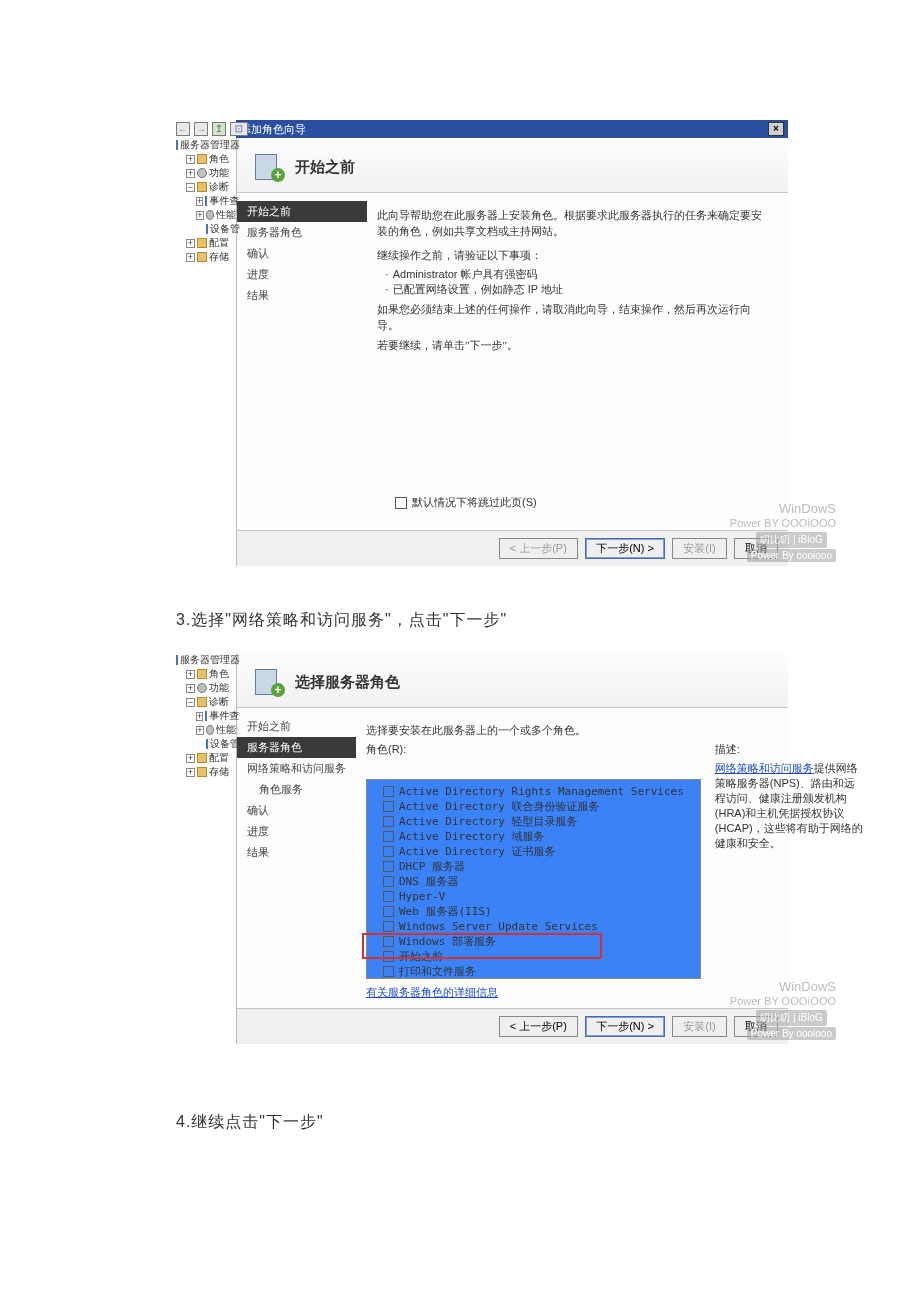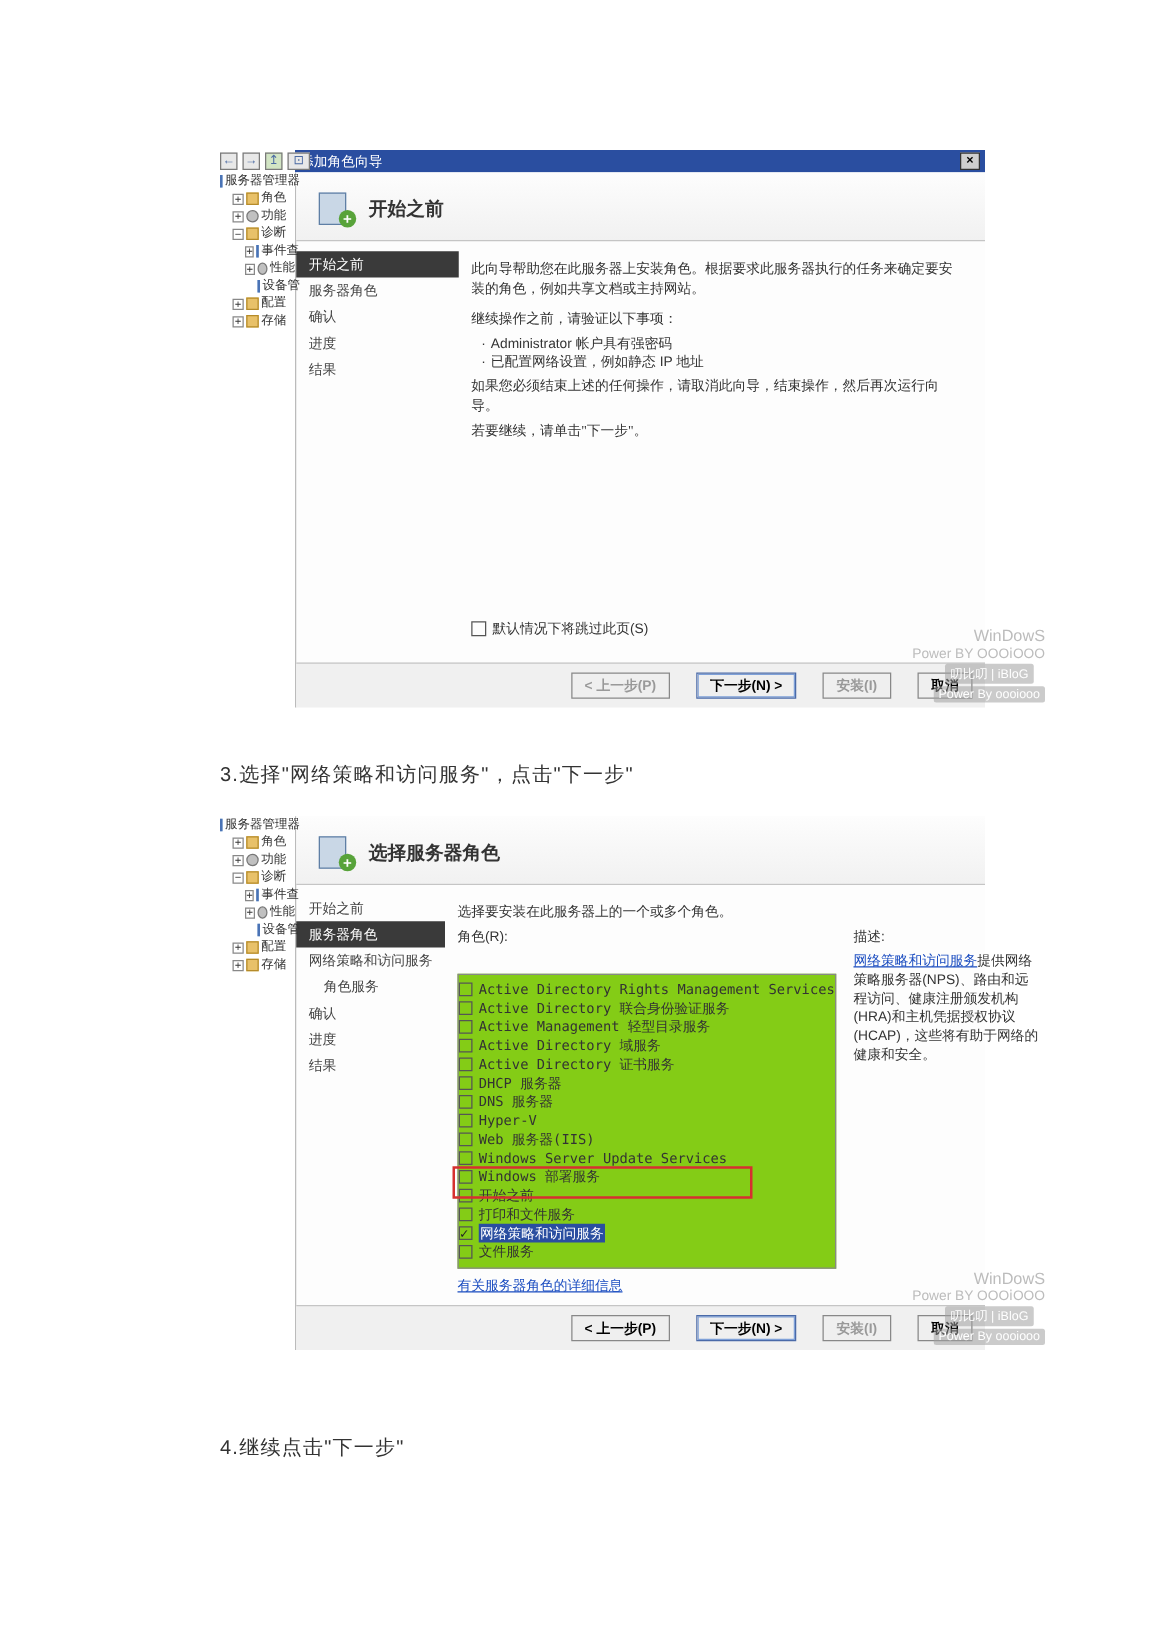--- a/index.html
+++ b/index.html
@@ -42,39 +42,39 @@
   .sidenav .item { padding: 3px 10px; white-space: nowrap; }
   .sidenav .item.sub { padding-left: 22px; }
   .sidenav .item.current { background: #3a3a3a; color: #fff; }
 
   .content { flex: 1; padding: 10px 16px 8px 10px; font-size: 11px; color: #333; position: relative; }
   .content p { margin: 4px 0; line-height: 16px; font-family: Liberation Serif, serif; }
   .content .note { margin-top: 8px; }
   .bullets { margin: 4px 0 4px 8px; padding: 0; list-style: none; }
   .bullets li::before { content: "·"; margin-right: 4px; }
 
-  .skipchk { position: absolute; bottom: 20px; left: 10px; font-size: 11px; display: flex; align-items: center; gap: 5px; }
+  .skipchk { position: absolute; bottom: 20px; left: 28px; font-size: 11px; display: flex; align-items: center; gap: 5px; }
   .skipchk .box { width: 12px; height: 12px; border: 1px solid #555; }
 
   .watermark { position: absolute; right: -48px; color: #bcbcbc; font-size: 13px; text-align: right; line-height: 14px; pointer-events: none; }
   .watermark.wm1 { bottom: 36px; }
   .watermark .line2 { font-size: 11px; }
   .watermark2 { position: absolute; right: -48px; bottom: 4px; text-align: center; pointer-events: none; }
   .watermark2 .pill { background: rgba(160,160,160,0.55); color: #fff; font-size: 10px; padding: 1px 4px; border-radius: 2px; white-space: nowrap; display: inline-block; }
 
   .btnrow { border-top: 1px solid #c5c5c5; padding: 7px 10px; text-align: right; background: #f0f0f0; }
-  .btnrow button { font-size: 11px; padding: 2px 10px; margin-left: 18px; background: #efefef; border: 1px solid #888; font-weight: bold; }
+  .btnrow button { font-size: 11px; padding: 2px 10px; margin-left: 4px; background: #efefef; border: 1px solid #888; }
   .btnrow button.disabled { color: #999; }
   .btnrow button.primary { border: 1px solid #4a6aa8; box-shadow: inset 0 0 0 1px #7ea0d8; }
 
   
   .roleswrap { display: flex; gap: 14px; }
   .rolescol { flex: 1; }
   .roleslabel { margin-bottom: 22px; }
-  .rolesbox { border: 1px solid #888; height: 236px; padding: 4px 0; overflow: hidden; background: #84cc16; }
+  .rolesbox { border: 1px solid #888; height: 200px; padding: 4px 16px; overflow: hidden; background: #3b82f6; }
   .roleitem { display: flex; align-items: center; gap: 5px; font-family: "SimSun", monospace; font-size: 11px; line-height: 15px; white-space: nowrap; }
   .roleitem .cb { width: 11px; height: 11px; border: 1px solid #555; position: relative; flex-shrink: 0; }
   .roleitem .cb.checked::after { content: "✓"; position: absolute; top: -3px; left: 0; font-size: 11px; color: #222; }
   .roleitem.selected span.label { background: #2a4ea0; color: #fff; padding: 0 1px; }
   .redbox { position: absolute; border: 2px solid #d63030; pointer-events: none; }
 
   .desccol { width: 150px; font-size: 11px; }
   .desccol .dh { font-size: 11px; margin-bottom: 4px; }
   .desccol .link { color: #1a4cc0; text-decoration: underline; }
 
@@ -279,21 +279,21 @@
                   <div class="roleitem">
                     <span class="cb"></span>
                     <span class="label">Active Directory Rights Management Services</span>
                   </div>
                   <div class="roleitem">
                     <span class="cb"></span>
                     <span class="label">Active Directory 联合身份验证服务</span>
                   </div>
                   <div class="roleitem">
                     <span class="cb"></span>
-                    <span class="label">Active Management 轻型目录服务</span>
+                    <span class="label">Active Directory 轻型目录服务</span>
                   </div>
                   <div class="roleitem">
                     <span class="cb"></span>
                     <span class="label">Active Directory 域服务</span>
                   </div>
                   <div class="roleitem">
                     <span class="cb"></span>
                     <span class="label">Active Directory 证书服务</span>
                   </div>
                   <div class="roleitem">

